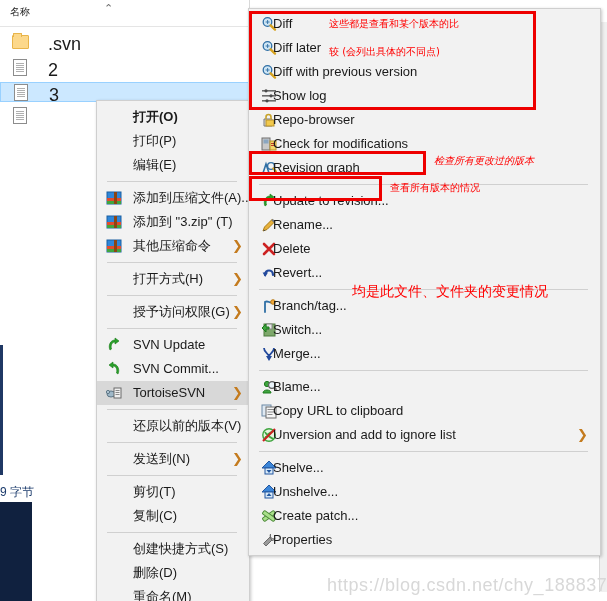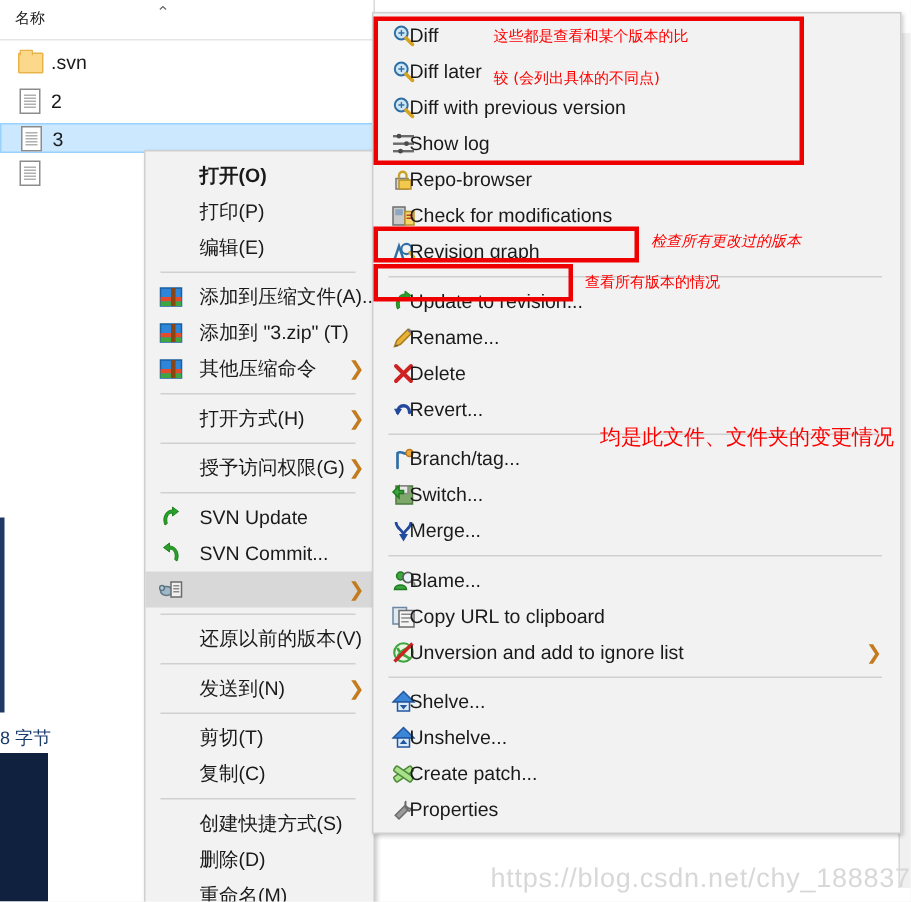--- a/index.html
+++ b/index.html
@@ -23,21 +23,21 @@
     background:#ffffff;border-bottom:1px solid #e5e5e5;
   }
   #col-name{
     position:absolute;left:10px;top:5px;font-size:10px;color:#1a1a1a;
   }
   #sort-caret{
     position:absolute;left:104px;top:2px;font-size:11px;color:#6d6d6d;
     font-family:"DejaVu Sans",sans-serif;
   }
   .file-row{position:absolute;left:0;height:20px;width:250px;}
-  .file-row .flabel{position:absolute;left:34px;top:2px;font-size:13px;color:#1a1a1a;}
+  .file-row .flabel{position:absolute;left:48px;top:2px;font-size:18px;color:#1a1a1a;}
   .row-selected{background:#cce8ff;border:1px solid #99d1ff;box-sizing:border-box;}
 
   
   .folder-ic{
     position:absolute;left:12px;top:3px;width:15px;height:12px;
     background:#fcd88b;border:1px solid #e8b44a;border-radius:1px;
   }
   .folder-ic:before{
     content:"";position:absolute;left:0;top:-3px;width:7px;height:3px;
     background:#fcd88b;border:1px solid #e8b44a;border-bottom:none;border-radius:1px 1px 0 0;
@@ -94,21 +94,21 @@
     position:absolute;color:#ff0000;font-size:10px;white-space:nowrap;
     font-family:"DejaVu Sans","Liberation Sans",sans-serif;
   }
   #anno-diff-box{left:249px;top:11px;width:287px;height:99px;}
   #anno-diff-l1{left:329px;top:17px;}
   #anno-diff-l2{left:329px;top:45px;}
   #anno-chk-box{left:249px;top:151px;width:177px;height:24px;}
   #anno-chk-text{left:434px;top:154px;font-size:10px;font-style:italic;}
   #anno-rev-box{left:249px;top:176px;width:133px;height:25px;}
   #anno-rev-text{left:390px;top:181px;font-size:10px;}
-  #anno-change-text{left:352px;top:283px;font-size:14px;margin-left:48px;}
+  #anno-change-text{left:352px;top:283px;font-size:14px;}
 
   
   #watermark{
     position:absolute;left:327px;top:575px;font-size:18px;color:#d8d8d8;
     letter-spacing:.5px;white-space:nowrap;
     font-family:"Liberation Sans",sans-serif;
   }
 </style>
 </head>
 <body>
@@ -136,21 +136,21 @@
       <span class="doc-ic"></span>
       <span class="flabel">3</span>
     </div>
 
     <div class="file-row" style="top:106px;">
       <span class="doc-ic"></span>
       <span class="flabel"></span>
     </div>
 
     <div id="left-edge-bar"></div>
-    <div id="detail-text">8 字节</div>
+    <div id="detail-text">9 字节</div>
     <div id="dark-block"></div>
 
     <div id="pane-split"></div>
     <div id="right-scroll"></div>
   </div>
 
   <div class="menu" id="menu-left">
       <div class="mi bold">
         <span class="mlabel">打开(O)</span>
       </div>
@@ -214,20 +214,21 @@
       </div>
       <div class="mi hl">
         <span class="micon"><svg width="16" height="16" viewBox="0 0 16 16">
             <ellipse cx="5" cy="9" rx="4" ry="3" fill="#9fb8c8" stroke="#5d7585"></ellipse>
             <circle cx="2" cy="7" r="1.6" fill="#b9cdd9" stroke="#5d7585"></circle>
             <rect x="8" y="3" width="7" height="10" fill="#f0f0f0" stroke="#6b6b6b"></rect>
             <rect x="9.5" y="5" width="4" height="1" fill="#8a8a8a"></rect>
             <rect x="9.5" y="7" width="4" height="1" fill="#8a8a8a"></rect>
             <rect x="9.5" y="9" width="4" height="1" fill="#8a8a8a"></rect>
           </svg></span>
+        <span class="mlabel">TortoiseSVN</span>
         <span class="arrow">❯</span>
       </div>
       <div class="sep"></div>
       <div class="mi">
         <span class="mlabel">还原以前的版本(V)</span>
       </div>
       <div class="sep"></div>
       <div class="mi">
         <span class="mlabel">发送到(N)</span>
         <span class="arrow">❯</span>

